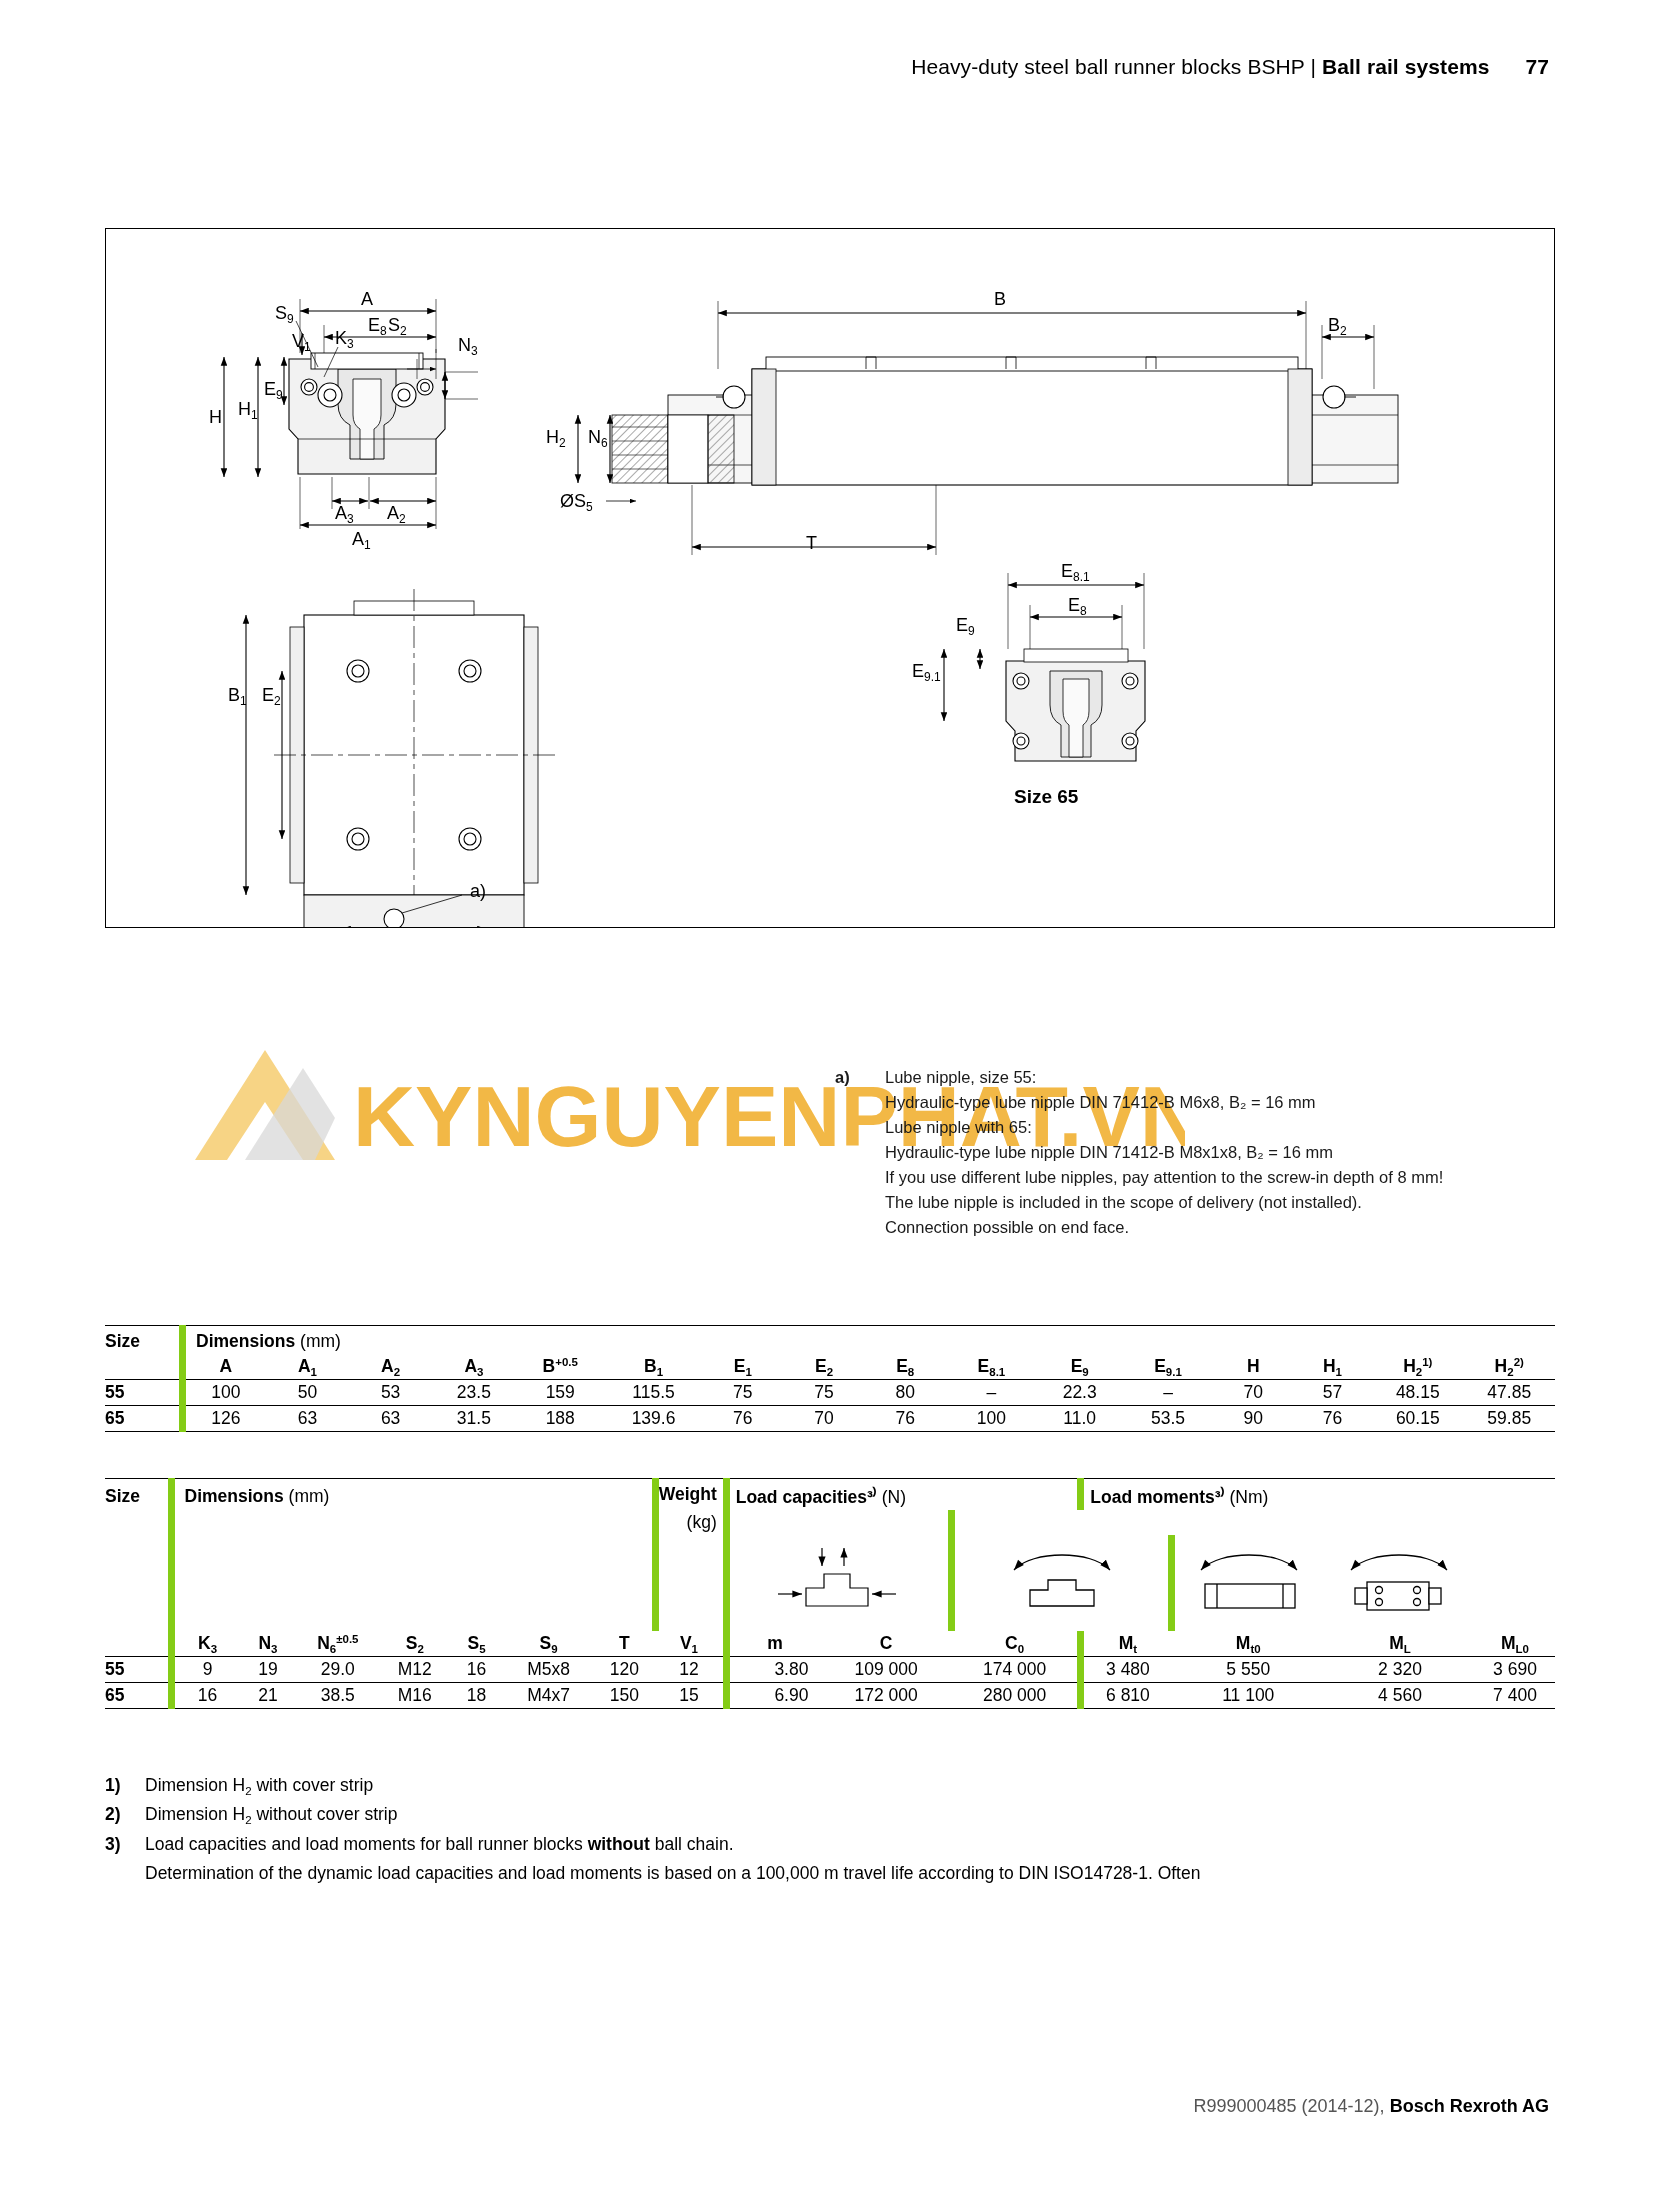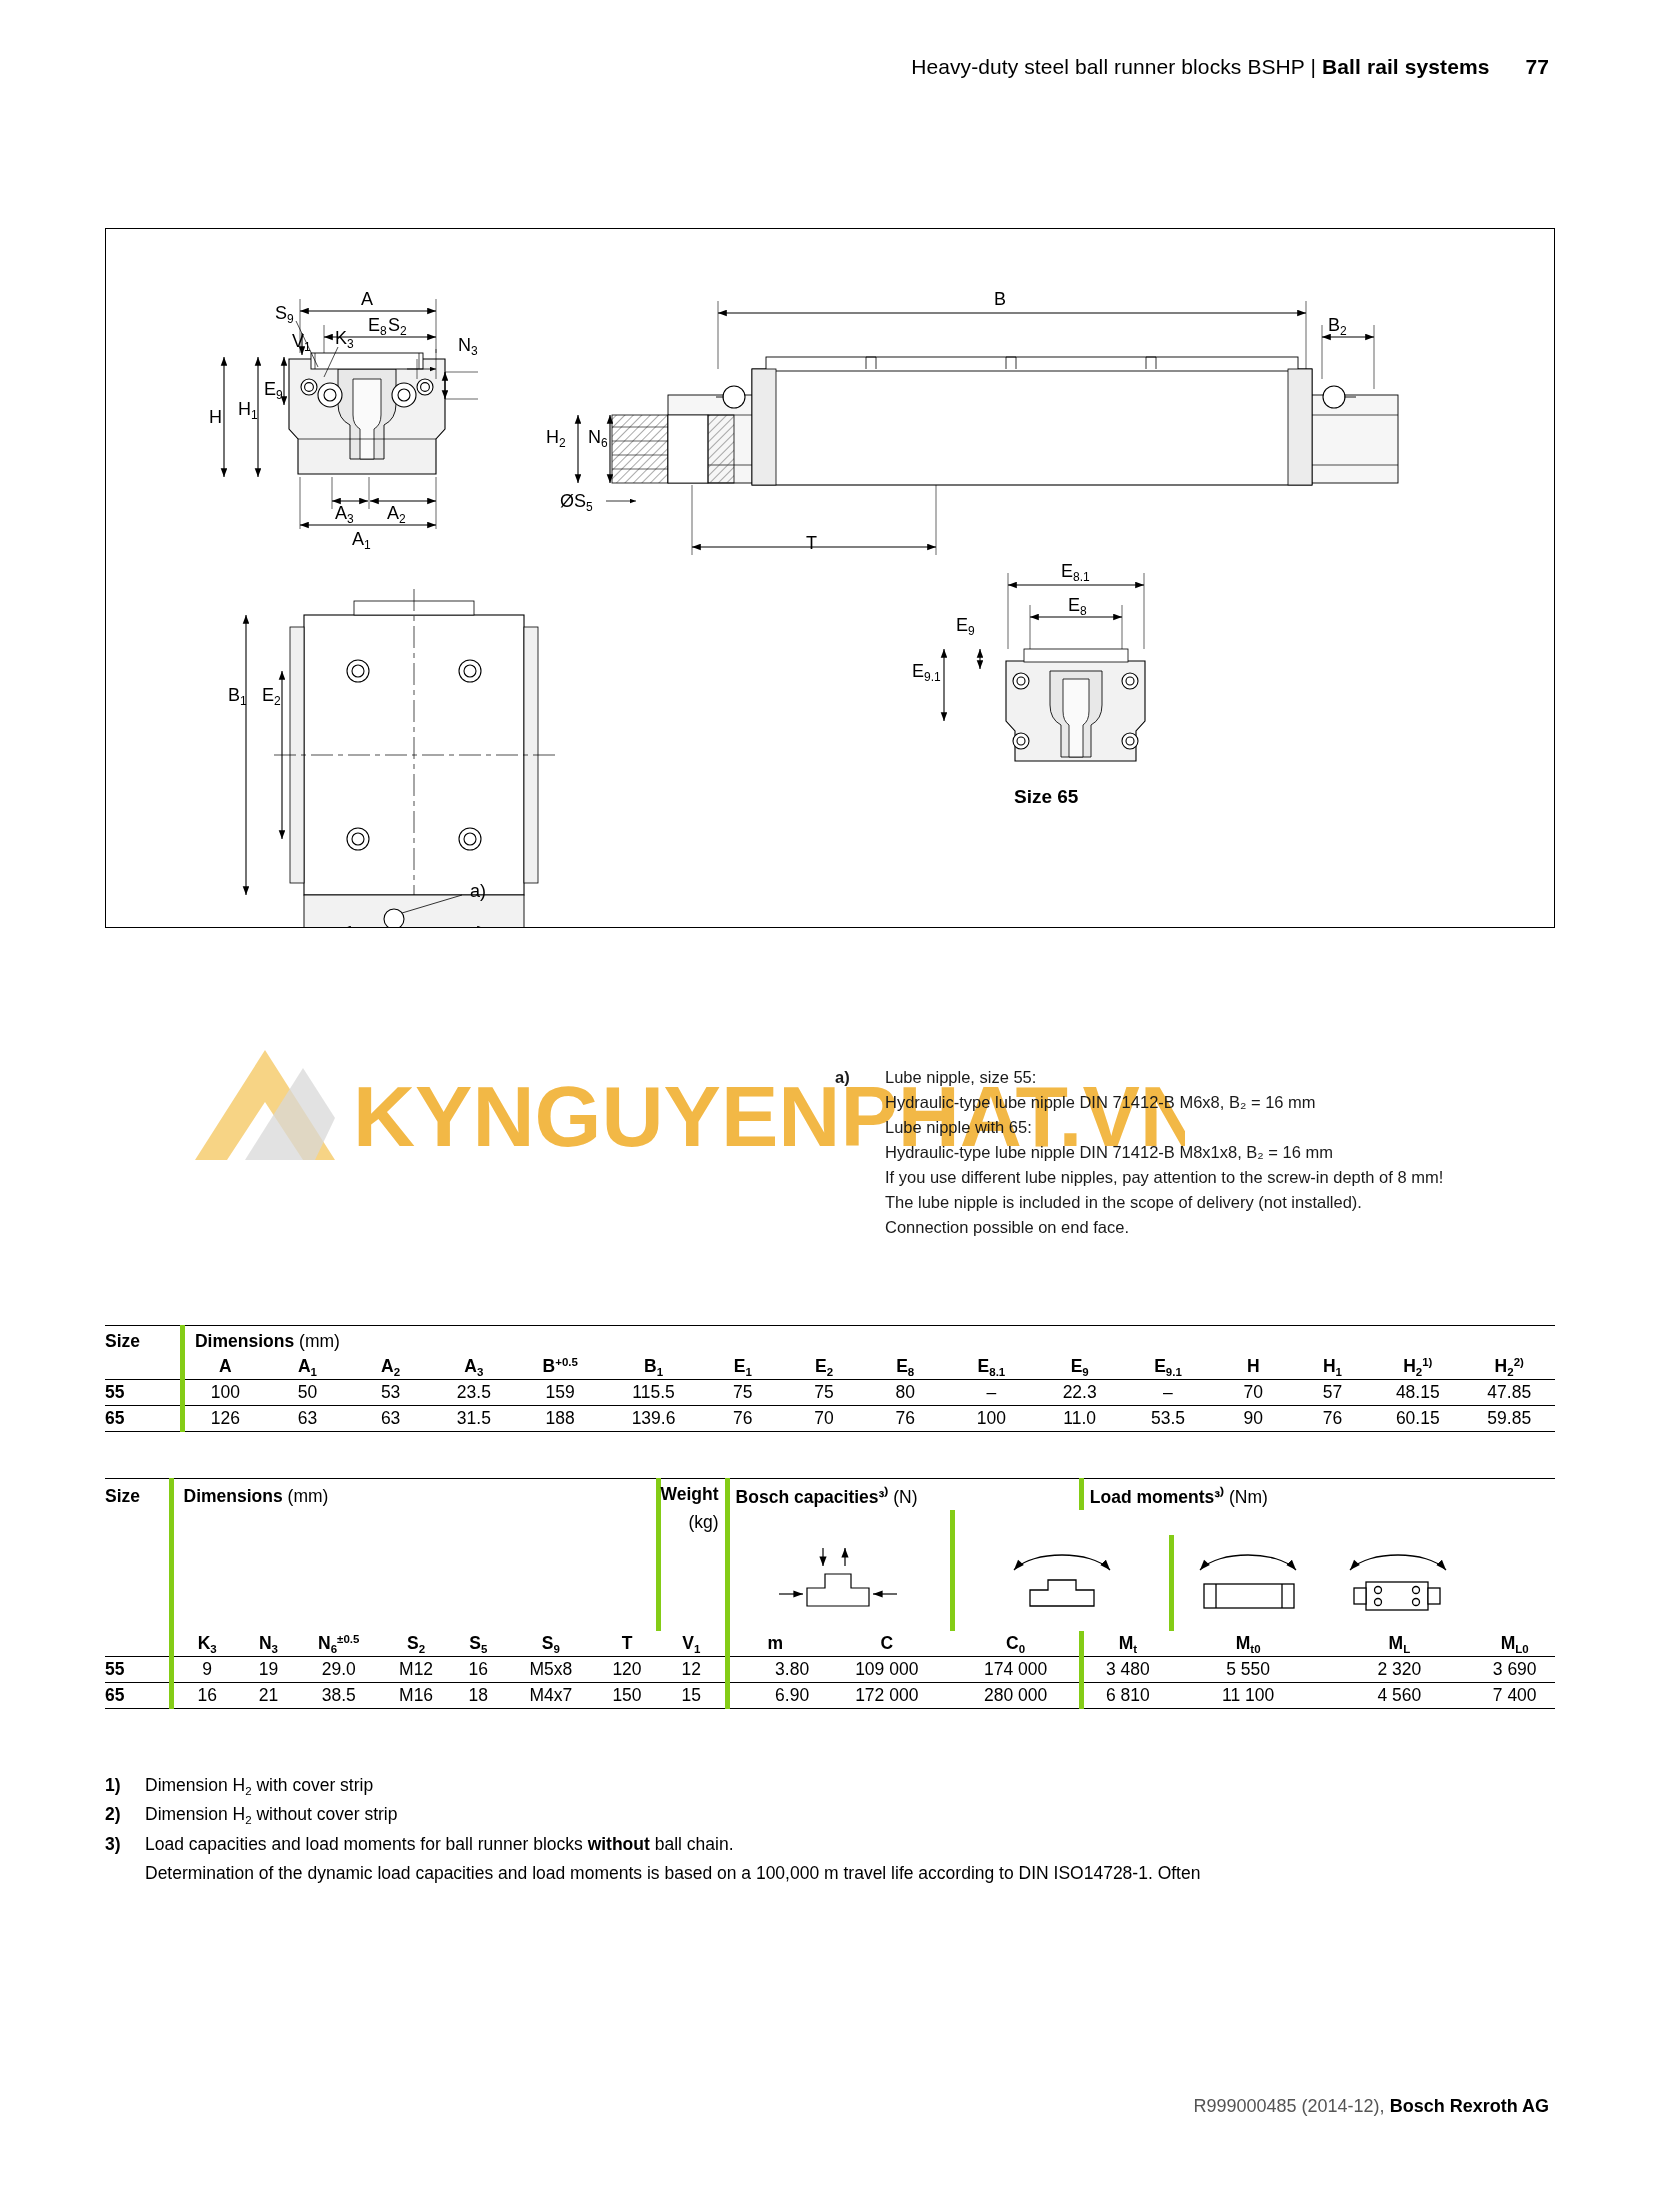--- a/index.html
+++ b/index.html
@@ -43,21 +43,21 @@
     font-size:16.5px;line-height:1.52;color:#1a1a1a;
   }
   .note-a .lbl{position:absolute;left:0;top:0;font-weight:bold;}
   .note-a .body{margin-left:50px;}
 
   
   table{border-collapse:collapse;}
   .hline-top{border-top:1.6px solid #000;}
   .hline-bot{border-bottom:1.6px solid #000;}
   .hline-thin{border-bottom:1px solid #000;}
-  .vline{border-left:5px solid #84cc16;}
+  .vline{border-left:7px solid #84cc16;}
 
   .tbl-wrap{position:absolute;left:105px;width:1450px;}
   .tbl{width:100%;border-collapse:collapse;}
   .tbl td{font-size:17.5px;padding:2px 0;}
   .c{text-align:center;}
   .r{text-align:right;}
   .l{text-align:left;}
   .bold{font-weight:bold;}
   .sz{font-weight:bold;padding-left:10px;}
   sub{font-size:11.5px;vertical-align:baseline;position:relative;top:4px;}
@@ -426,21 +426,21 @@
           <tr class="hline-top">
         <td class="sz" style="padding-top:5px">Size</td>
         <td colspan="7" class="vline l" style="padding-left:10px;padding-top:5px">
           <span class="bold">Dimensions</span>
           <span>(mm)</span>
         </td>
         <td class="vline r" style="padding-right:6px;">
           <span class="bold">Weight</span>
         </td>
         <td colspan="3" class="vline l" style="padding-left:6px;padding-top:5px">
-          <span class="bold">Bosch capacities³⁾</span>
+          <span class="bold">Load capacities³⁾</span>
           <span>(N)</span>
         </td>
         <td colspan="4" class="vline l" style="padding-left:6px;padding-top:5px">
           <span class="bold">Load moments³⁾</span>
           <span>(Nm)</span>
         </td>
       </tr>
       <tr>
         <td></td>
             <td class="vline"></td>

